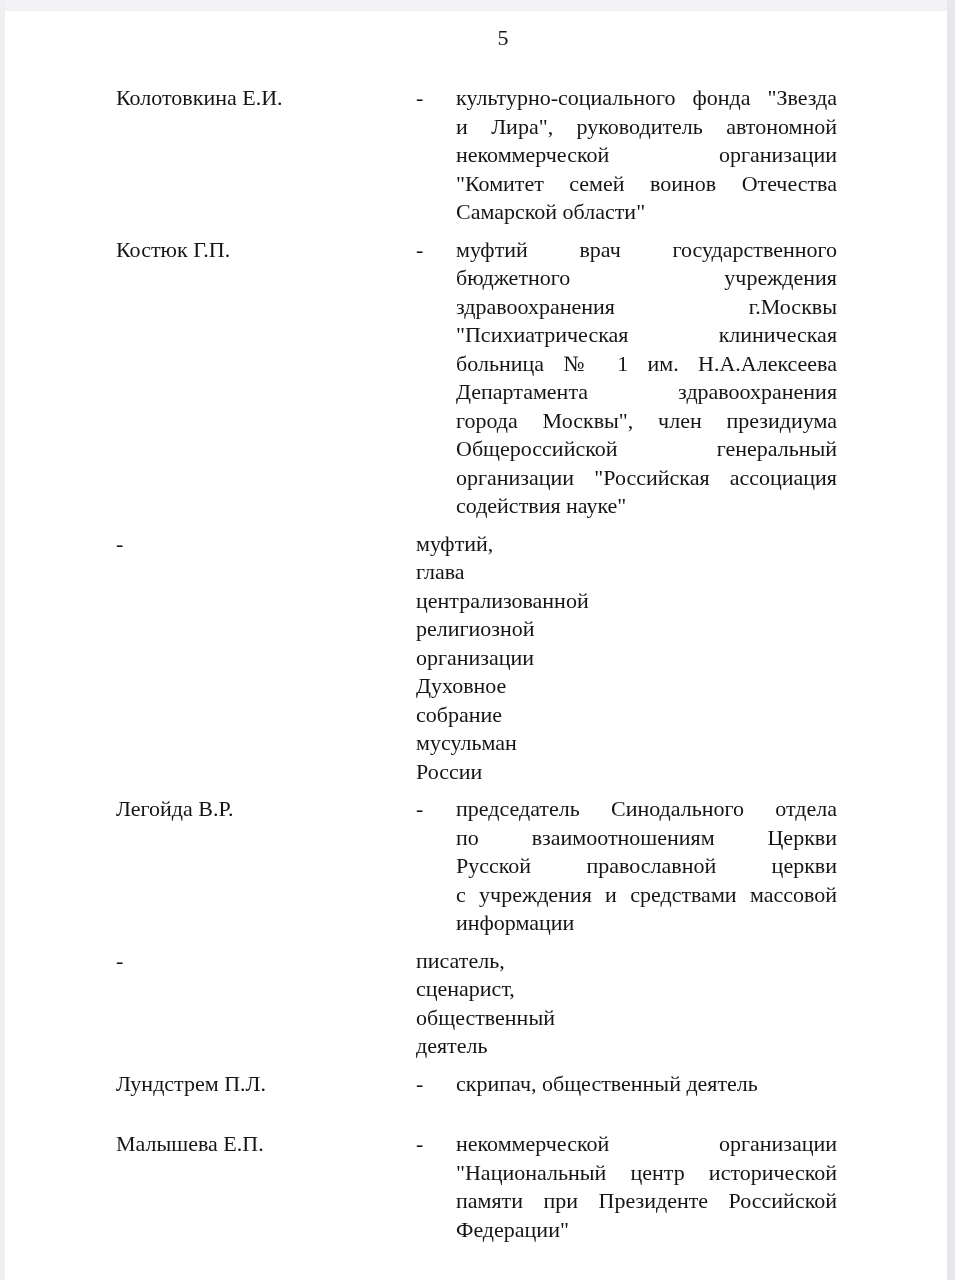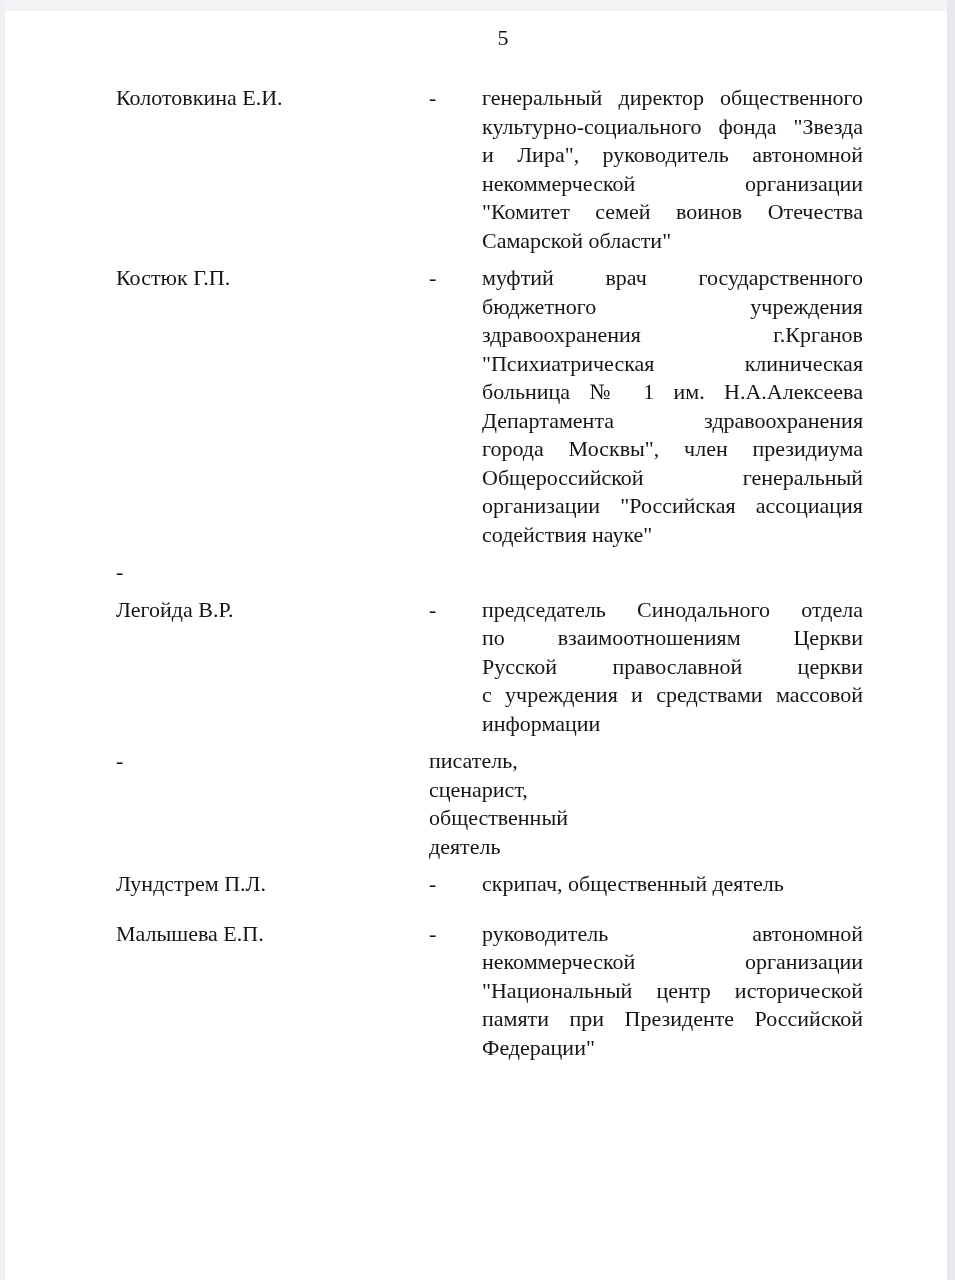--- a/index.html
+++ b/index.html
@@ -46,23 +46,22 @@
     line-height: 28px;
     margin-bottom: 32px;
   }
   .entries { }
   .entry {
     display: grid;
     grid-template-columns: 300px 40px 381px;
     margin-bottom: 9px;
     font-size: 22px;
     line-height: 28.5px;
-    gap: 13px;
   }
-  .entry:nth-child(6) { margin-bottom: 21px; }
+  .entry:nth-child(6) { margin-bottom: 32px; }
   .entry .name {
     text-align: left;
     white-space: nowrap;
   }
   .entry .dash {
     text-align: left;
   }
   .entry .desc { }
   .desc .line {
     text-align: justify;
@@ -81,48 +80,52 @@
 <div class="edge-right"></div>
 
 <div class="sheet">
   <div class="page-number">5</div>
 
   <div class="entries">
   <div class="entry">
     <div class="name">Колотовкина Е.И.</div>
     <div class="dash">-</div>
     <div class="desc">
-          <div class="line">генеральный директор общественного</div>
           <div class="line">культурно-социального фонда "Звезда</div>
           <div class="line">и Лира", руководитель автономной</div>
           <div class="line">некоммерческой организации</div>
           <div class="line">"Комитет семей воинов Отечества</div>
           <div class="line last">Самарской области"</div>
         </div>
   </div>
 
   <div class="entry">
     <div class="name">Костюк Г.П.</div>
     <div class="dash">-</div>
     <div class="desc">
           <div class="line">муфтий врач государственного</div>
           <div class="line">бюджетного учреждения</div>
-          <div class="line">здравоохранения г.Крганов</div>
+          <div class="line">здравоохранения г.Москвы</div>
           <div class="line">"Психиатрическая клиническая</div>
           <div class="line">больница № 1 им. Н.А.Алексеева</div>
           <div class="line">Департамента здравоохранения</div>
           <div class="line">города Москвы", член президиума</div>
           <div class="line">Общероссийской генеральный</div>
           <div class="line">организации "Российская ассоциация</div>
           <div class="line last">содействия науке"</div>
         </div>
   </div>
 
   <div class="entry">
     <div class="dash">-</div>
+    <div class="desc">
+          <div class="line">муфтий, глава централизованной</div>
+          <div class="line">религиозной организации Духовное</div>
+          <div class="line last">собрание мусульман России</div>
+        </div>
   </div>
 
   <div class="entry">
     <div class="name">Легойда В.Р.</div>
     <div class="dash">-</div>
     <div class="desc">
           <div class="line">председатель Синодального отдела</div>
           <div class="line">по взаимоотношениям Церкви</div>
           <div class="line">Русской православной церкви</div>
           <div class="line">с учреждения и средствами массовой</div>
@@ -143,21 +146,20 @@
     <div class="dash">-</div>
     <div class="desc">
           <div class="line last">скрипач, общественный деятель</div>
         </div>
   </div>
 
   <div class="entry">
     <div class="name">Малышева Е.П.</div>
     <div class="dash">-</div>
     <div class="desc">
-          <div class="line">руководитель автономной</div>
           <div class="line">некоммерческой организации</div>
           <div class="line">"Национальный центр исторической</div>
           <div class="line">памяти при Президенте Российской</div>
           <div class="line last">Федерации"</div>
         </div>
   </div>
 </div>
 </div>
 
 </body></html>

